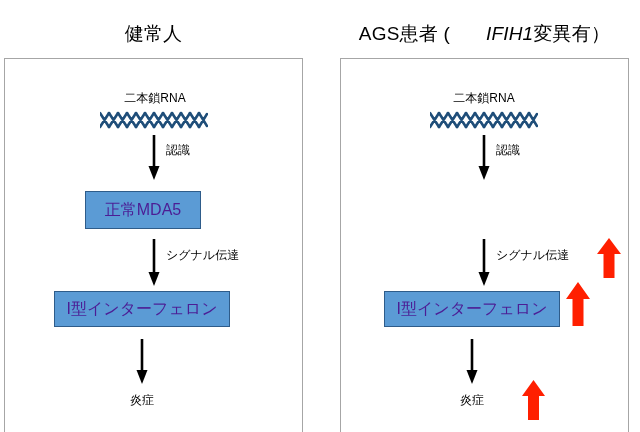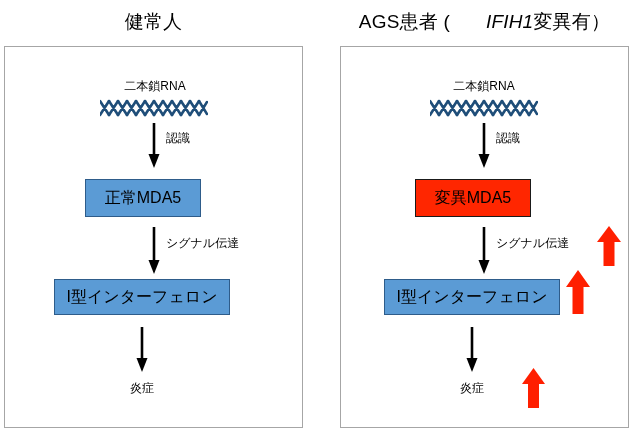--- a/index.html
+++ b/index.html
@@ -12,21 +12,21 @@
     width: 640px;
     height: 432px;
     position: relative;
     overflow: hidden;
     font-family: "Liberation Sans", "DejaVu Sans", sans-serif;
     color: #000000;
   }
 
   .stage {
     position: absolute;
-    left: 0; top: 4px;
+    left: 0; top: 16px;
     width: 640px;
     height: 340px;
   }
 
   
   .panel-title {
     position: absolute;
     top: 4px;
     height: 28px;
     line-height: 28px;
@@ -84,21 +84,21 @@
     display: flex;
     align-items: center;
     justify-content: center;
     font-size: 16px;
     line-height: 1;
     white-space: nowrap;
   }
   .node.blue {
     background: #5b9bd5;
     border: 1.3px solid #2e5c8a;
-    color: #000000;
+    color: #4c1d95;
   }
   .node.red {
     background: #ff2600;
     border: 1.3px solid #1a1a1a;
     color: #000000;
   }
 
   
   .red-up {
     position: absolute;
@@ -176,21 +176,20 @@
 
     <div class="arrow-down" style="left:135px; top:76px;">
       <svg width="16" height="46" viewBox="0 0 16 46">
         <path d="M8 0 L8 34" stroke="#000" stroke-width="2.6" fill="none"></path>
         <path d="M8 45 L2.5 31 L13.5 31 Z" fill="#000"></path>
       </svg>
     </div>
 
     <div class="lbl" style="left:155px; top:82px;">認識</div>
 
-    <div class="node red" style="left:74px; top:132px; width:116px; height:38px;">変異MDA5</div>
 
     <div class="arrow-down" style="left:135px; top:180px;">
       <svg width="16" height="48" viewBox="0 0 16 48">
         <path d="M8 0 L8 36" stroke="#000" stroke-width="2.6" fill="none"></path>
         <path d="M8 47 L2.5 33 L13.5 33 Z" fill="#000"></path>
       </svg>
     </div>
 
     <div class="lbl" style="left:155px; top:187px;">シグナル伝達</div>
 

